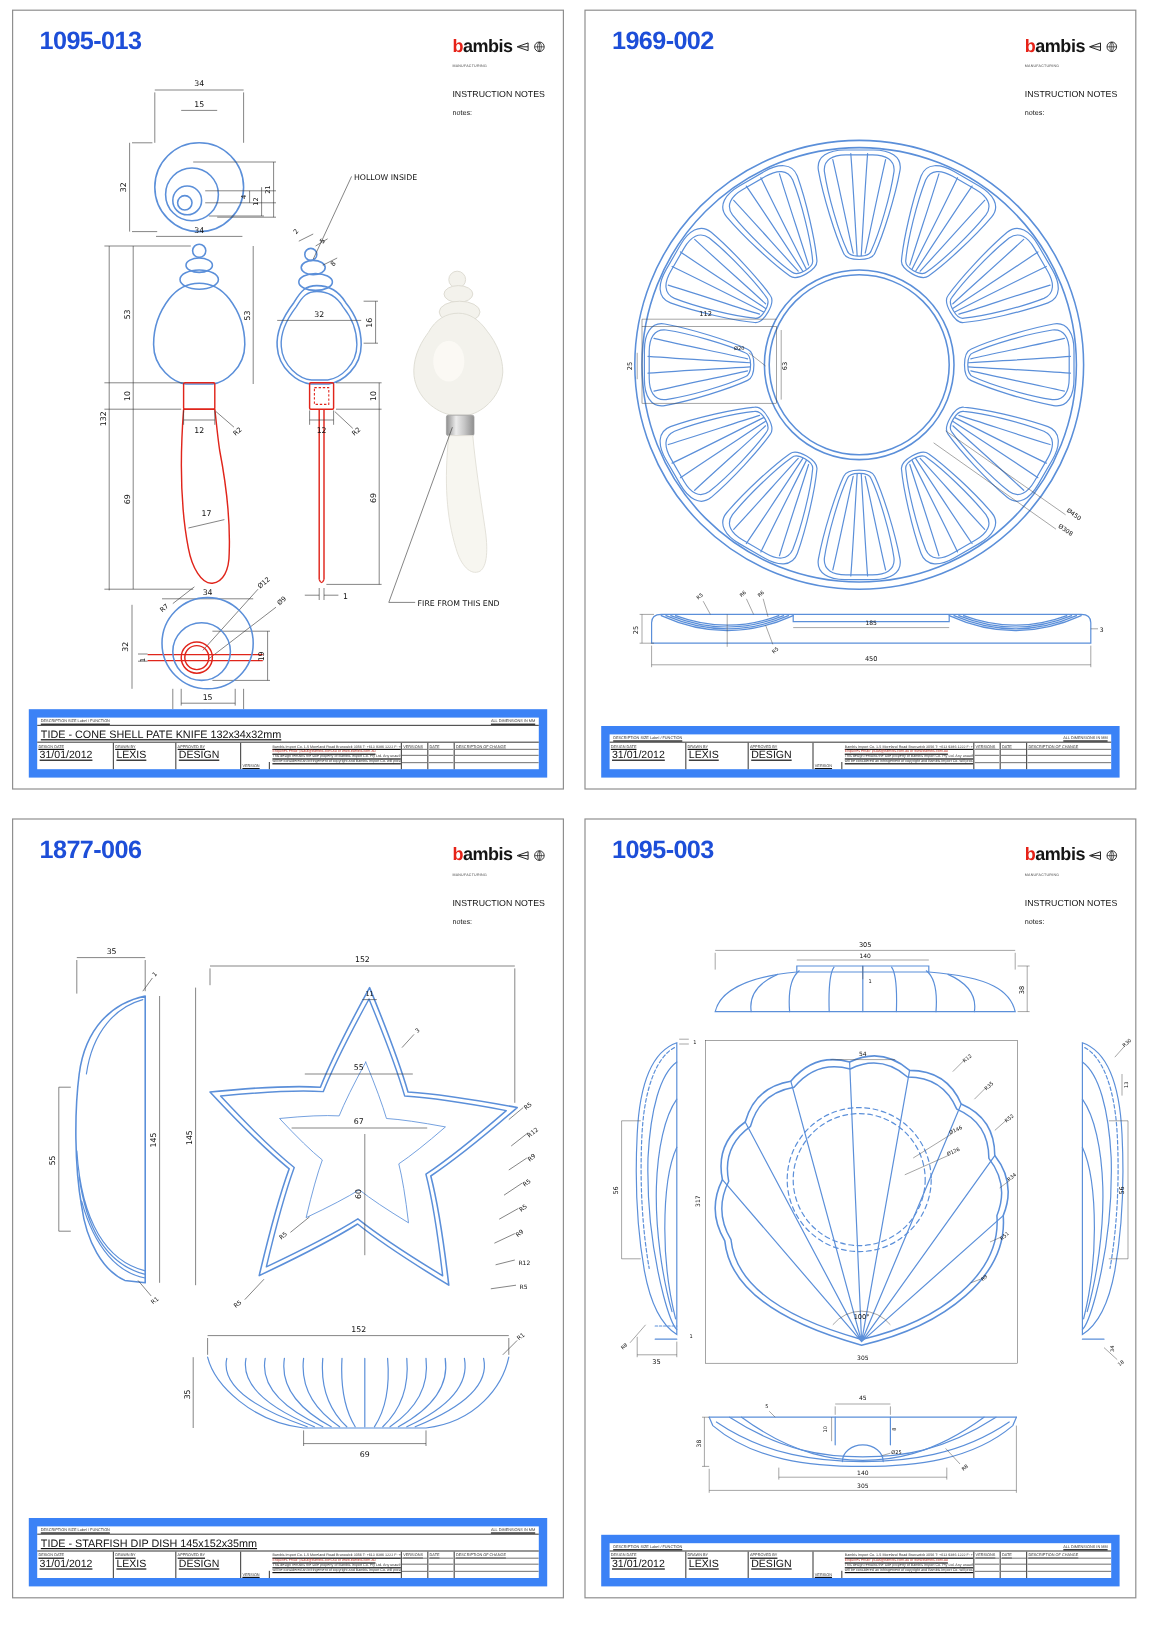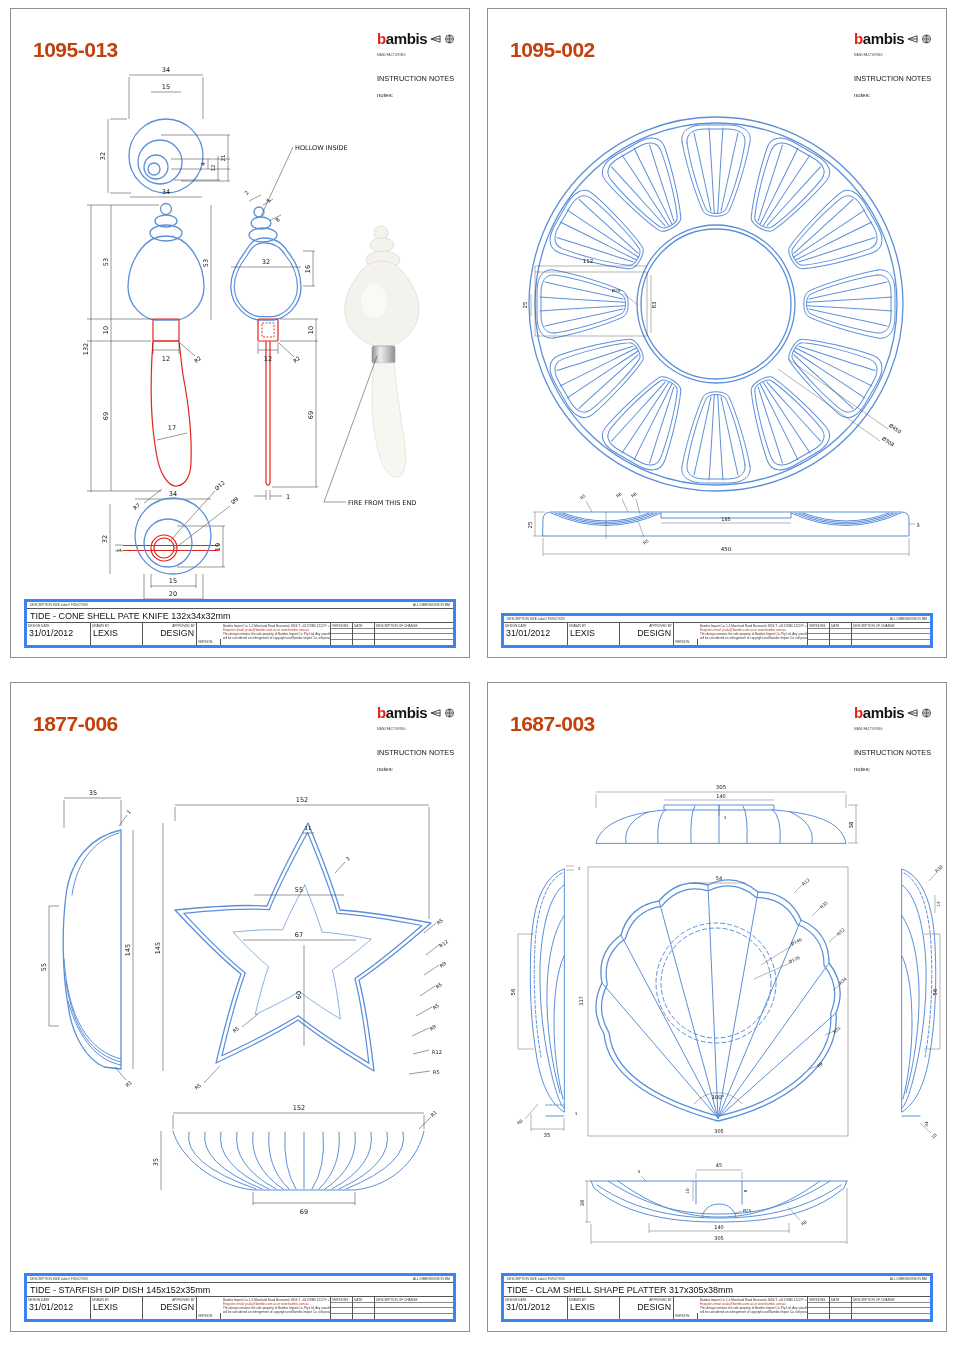--- a/index.html
+++ b/index.html
@@ -1,42 +1,42 @@
 <!DOCTYPE html>
 <html><head>
 <meta charset="utf-8">
 <style>
   html,body{margin:0;padding:0;background:#fff;}
   body{width:960px;height:1356px;position:relative;font-family:"Liberation Sans",sans-serif;}
   .panel{position:absolute;width:460px;height:650px;background:#fff;border:1px solid #8f8f8f;box-sizing:border-box;overflow:hidden;}
-  .pnum{position:absolute;left:22px;top:29px;font-size:21px;font-weight:800;letter-spacing:-.5px;color:#c2410c;}
+  .pnum{position:absolute;left:22px;top:14px;font-size:21px;font-weight:800;letter-spacing:-.5px;color:#1d4ed8;}
   .brand{position:absolute;left:366px;top:22px;width:86px;}
   .logo{display:flex;align-items:center;gap:3px;font-size:15px;font-weight:800;letter-spacing:-.4px;color:#151515;line-height:1;}
   .lb{color:#e62218;}
   .licon{width:11px;height:10px;}
   .tag{font-size:3px;margin-top:7px;color:#444;letter-spacing:.2px;}
   .inotes{font-size:7.3px;color:#111;margin-top:17px;white-space:nowrap;}
   .nlabel{font-size:6px;margin-top:9px;color:#222;}
   .dwg{position:absolute;left:0;top:0;width:460px;height:650px;}
   svg text{font-family:"DejaVu Sans",sans-serif;fill:#111;}
   .t7{font-size:6.5px;} .t6{font-size:5.5px;} .t5{font-size:5px;} .t45{font-size:4.2px;}
   .mid{text-anchor:middle;}
   .bl{stroke:#5b8fd9;fill:none;stroke-width:1.3;stroke-linecap:round;stroke-linejoin:round;}
   .bl2{stroke:#5b8fd9;fill:none;stroke-width:1;stroke-linecap:round;}
   .rd{stroke:#e0251b;fill:none;stroke-width:1.2;stroke-linejoin:round;}
   .dm{stroke:#333;fill:none;stroke-width:.5;}
   .dk{stroke:#444;fill:none;stroke-width:.4;}
-  .tb{position:absolute;left:13px;right:13px;bottom:9px;border:3px solid #3b82f6;color:#111;background:#fff;}
+  .tb{position:absolute;left:13px;right:13px;bottom:9px;border:7px solid #3b82f6;color:#111;background:#fff;text-decoration:underline;}
   .tb1{display:flex;justify-content:space-between;font-size:3.2px;padding:1px 3px;border-bottom:1px solid #555;color:#333;}
   .tb2{font-size:9px;padding:2px 3px 1px 3px;border-bottom:1px solid #555;white-space:nowrap;}
   .tb3{display:flex;height:22px;}
   .c{border-right:1px solid #555;box-sizing:border-box;overflow:hidden;}
   .c .l{font-size:3.2px;padding:.5px 1px 0 1px;color:#333;white-space:nowrap;}
   .c .v{font-size:8.8px;padding:0 2px;white-space:nowrap;}
-  .c1{width:64px;} .c2{width:52px;} .c3{width:54px;text-align:right;} .c4{width:24px;margin-top:16px;}
+  .c1{width:64px;} .c2{width:52px;} .c3{width:54px;} .c4{width:24px;margin-top:16px;}
   .c4 .v{font-weight:800;font-size:10.5px;}
   .c5{width:110px;font-size:3.05px;line-height:1.35;padding:1px 2px;color:#333;white-space:nowrap;}
   .c5 .red{color:#c03026;}
   .c6,.c7{width:22px;display:flex;flex-direction:column;}
   .c8{flex:1;border-right:none;display:flex;flex-direction:column;}
   .c6 .r,.c7 .r,.c8 .r{border-top:1px solid #888;flex:1;}
 </style>
 </head>
 <body>
 
@@ -302,21 +302,21 @@
       <text class="t6 mid" x="44" y="516" transform="rotate(-90 44 516)">25</text>
       <text class="t6 mid" x="238" y="542">450</text>
       <text class="t5 mid" x="238" y="512">185</text>
       <text class="t5 mid" x="430" y="518">3</text>
       <text class="t45 mid" x="96" y="489" transform="rotate(-40 96 489)">R5</text>
       <text class="t45 mid" x="132" y="487" transform="rotate(-40 132 487)">R6</text>
       <text class="t45 mid" x="147" y="487" transform="rotate(-40 147 487)">R6</text>
       <text class="t45 mid" x="159" y="534" transform="rotate(-40 159 534)">R5</text>
     </g>
   </svg>
-  <div class="pnum">1095-002</div>
+  <div class="pnum">1969-002</div>
   <div class="brand">
     <div class="logo">
         <span><span class="lb">b</span><span>ambis</span></span>
       <svg class="licon" viewBox="0 0 12 10">
           <path d="M1,5 L11,1.5 L11,8.5 Z M2.5,5 L11,5" fill="none" stroke="#222" stroke-width=".9"></path>
         </svg>
       <svg class="licon" viewBox="0 0 12 12">
           <circle cx="6" cy="6" r="4.8" fill="none" stroke="#222" stroke-width=".9"></circle>
           <path d="M1.2,6 H10.8 M6,1.2 V10.8 M6,1.2 C3.4,3.2 3.4,8.8 6,10.8 M6,1.2 C8.6,3.2 8.6,8.8 6,10.8" fill="none" stroke="#222" stroke-width=".7"></path>
         </svg>
@@ -606,42 +606,41 @@
       <text class="t45 mid" x="151" y="490">5</text>
       <text class="t45 mid" x="201" y="508" transform="rotate(-90 201 508)">10</text>
       <text class="t45 mid" x="259" y="508" transform="rotate(-90 259 508)">8</text>
       <text class="t5 mid" x="96" y="520" transform="rotate(-90 96 520)">38</text>
       <text class="t45 mid" x="259" y="529">Ø25</text>
       <text class="t5 mid" x="231" y="546">140</text>
       <text class="t5 mid" x="231" y="557">305</text>
       <text class="t45 mid" x="317" y="541" transform="rotate(-40 317 541)">R8</text>
     </g>
   </svg>
-  <div class="pnum">1687-003</div>
+  <div class="pnum">1095-003</div>
   <div class="brand">
     <div class="logo">
         <span><span class="lb">b</span><span>ambis</span></span>
       <svg class="licon" viewBox="0 0 12 10">
           <path d="M1,5 L11,1.5 L11,8.5 Z M2.5,5 L11,5" fill="none" stroke="#222" stroke-width=".9"></path>
         </svg>
       <svg class="licon" viewBox="0 0 12 12">
           <circle cx="6" cy="6" r="4.8" fill="none" stroke="#222" stroke-width=".9"></circle>
           <path d="M1.2,6 H10.8 M6,1.2 V10.8 M6,1.2 C3.4,3.2 3.4,8.8 6,10.8 M6,1.2 C8.6,3.2 8.6,8.8 6,10.8" fill="none" stroke="#222" stroke-width=".7"></path>
         </svg>
     </div>
     <div class="tag">MANUFACTURING</div>
     <div class="inotes">INSTRUCTION NOTES</div>
     <div class="nlabel">notes:</div>
   </div>
   <div class="tb">
     <div class="tb1">
         <span>DESCRIPTION  SIZE  Label / FUNCTION</span>
         <span>ALL DIMENSIONS IN MM</span>
       </div>
-    <div class="tb2">TIDE - CLAM SHELL SHAPE PLATTER 317x305x38mm</div>
     <div class="tb3">
       <div class="c c1">
           <div class="l">DESIGN DATE</div>
           <div class="v">31/01/2012</div>
         </div>
       <div class="c c2">
           <div class="l">DRAWN BY</div>
           <div class="v">LEXIS</div>
         </div>
       <div class="c c3">

